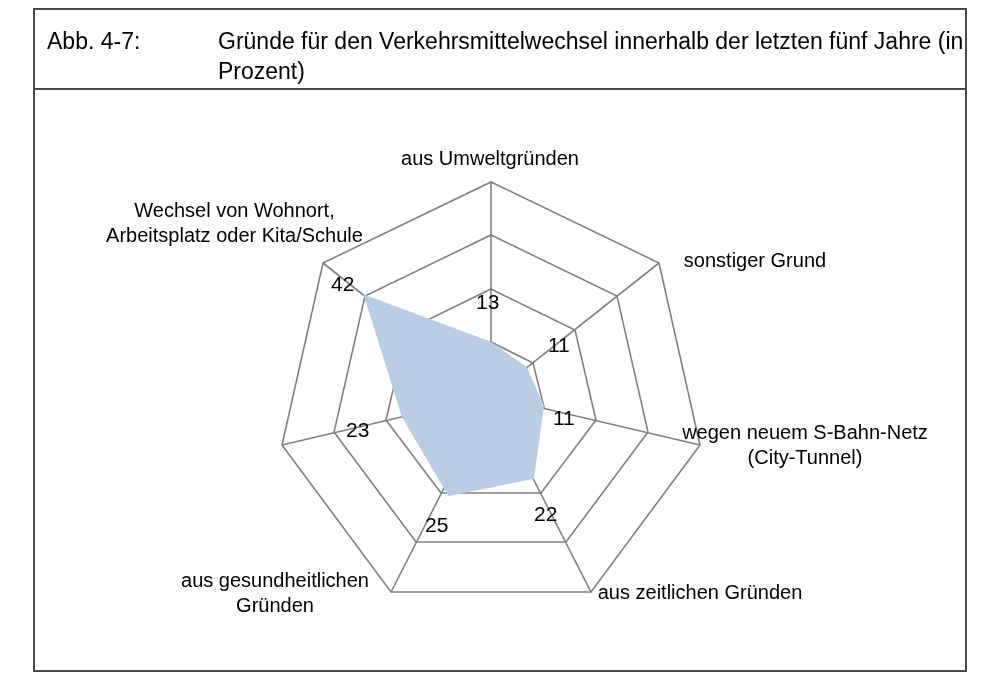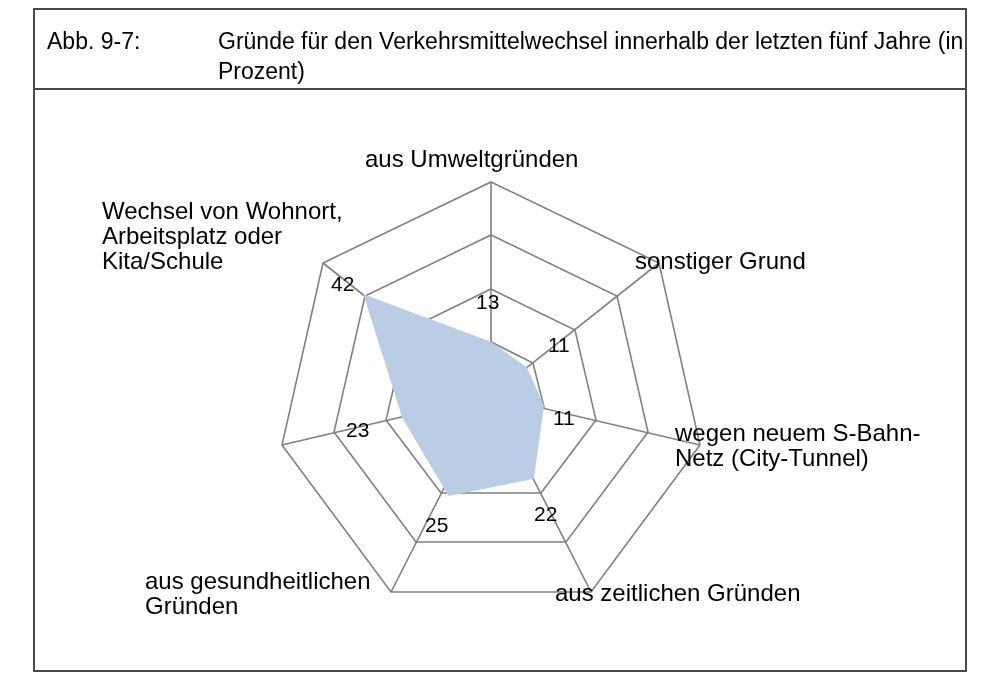--- a/index.html
+++ b/index.html
@@ -57,39 +57,40 @@
     width: 100%;
     height: 582px;
   }
   #radar-svg {
     position: absolute;
     left: 0;
     top: 0;
   }
   .axis-label {
     position: absolute;
-    font-size: 24px;
+    font-size: 20px;
     line-height: 25px;
+    text-align: center;
     white-space: pre-line;
   }
   .value-label {
     position: absolute;
     font-size: 21px;
     line-height: 24px;
     font-weight: normal;
     white-space: nowrap;
   }
 </style>
 </head>
 <body>
 
 <div id="figure-frame">
 
   <div id="caption-area">
-    <div id="caption-label">Abb. 9-7:</div>
+    <div id="caption-label">Abb. 4-7:</div>
     <div id="caption-text">Gründe für den Verkehrsmittelwechsel innerhalb der letzten fünf Jahre (in Prozent)</div>
   </div>
 
   <div id="plot-area">
 
     <svg id="radar-svg" width="934" height="582" viewBox="0 0 934 582">
 
       <g fill="none" stroke="#808080" stroke-width="1.6">
         <polygon points="456,92 624,173 665,355 556,502 356,502 247,355 288,173"></polygon>
         <polygon points="456,145 582,206 613,342 531,452 381,452 299,342 330,206"></polygon>

